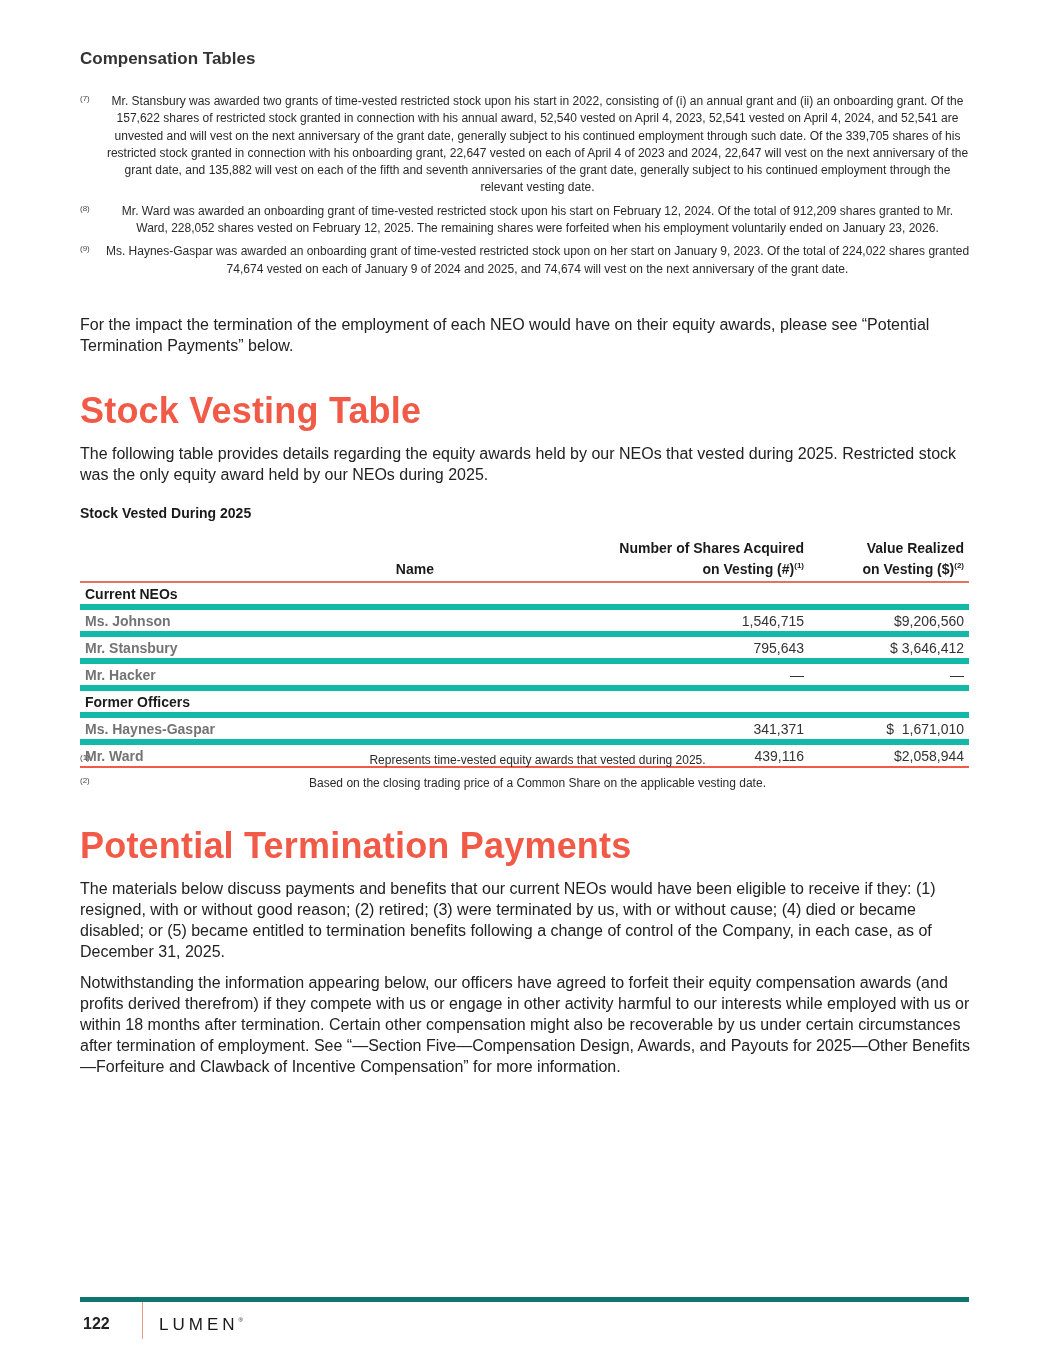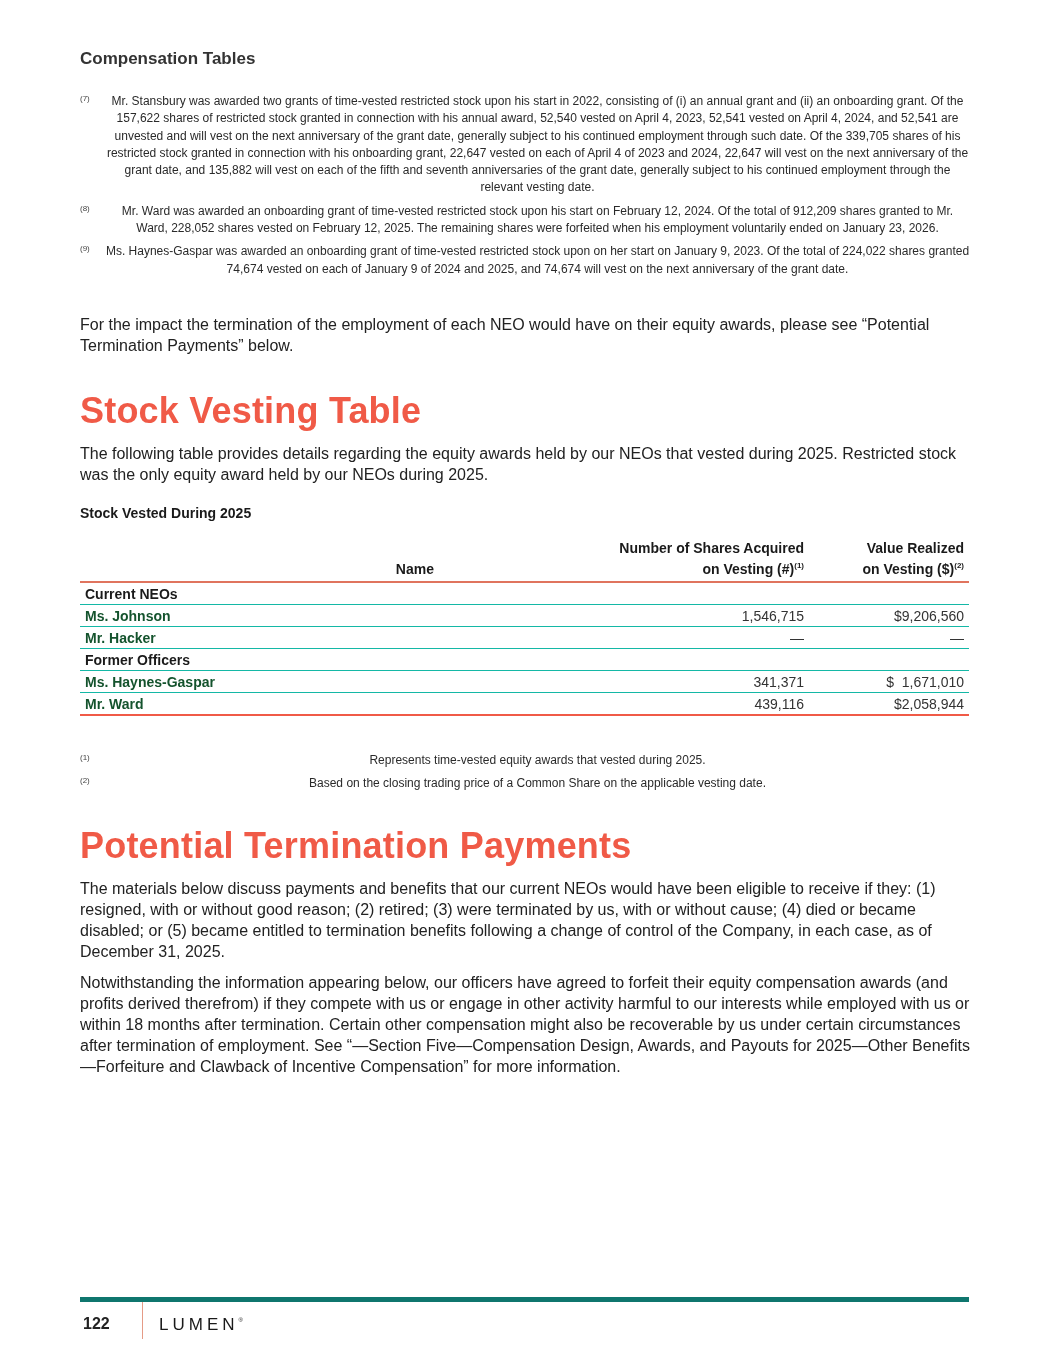--- a/index.html
+++ b/index.html
@@ -36,25 +36,25 @@
       border-collapse: collapse; font-size: 14px;
     }
     table.vest th {
       font-weight: bold; color: #1a1a1a; vertical-align: bottom;
       padding: 0 5px 3px 5px; line-height: 17px;
       border-bottom: 2px solid #e0745e;
     }
     table.vest th.name-col { text-align: right; }
     table.vest th.num-col { text-align: right; }
     table.vest td {
-      height: 21px; padding: 0 5px; border-bottom: 1px solid #14b8a6;
+      height: 21px; padding: 0 5px; border-bottom: 6px solid #14b8a6;
     }
     table.vest tr:last-child td { border-bottom: 2px solid #f05a47; }
     .group-label { font-weight: bold; color: #1a1a1a; }
-    .person { font-weight: bold; color: #14532d; margin-left: 46px; }
+    .person { font-weight: bold; color: #737373; margin-left: 46px; }
     .num { text-align: right; color: #333; }
     sup { font-size: 8px; vertical-align: 6px; }
     .footnotes-bottom { position: absolute; left: 80px; top: 752px; width: 890px; }
     .footer {
       position: absolute; left: 80px; top: 1297px; width: 889px; height: 40px;
       border-top: 5px solid #0f766e;
     }
     .footer .page-num {
       position: absolute; left: 3px; top: 13px; font-size: 16px; font-weight: bold; color: #222;
     }
@@ -117,20 +117,25 @@
       <td class="group-label">Current NEOs</td>
       <td class="num"></td>
       <td class="num"></td>
     </tr>
     <tr>
       <td class="person">Ms. Johnson</td>
       <td class="num">1,546,715</td>
       <td class="num">$9,206,560</td>
     </tr>
     <tr>
+      <td class="person">Mr. Stansbury</td>
+      <td class="num">795,643</td>
+      <td class="num">$ 3,646,412</td>
+    </tr>
+    <tr>
       <td class="person">Mr. Hacker</td>
       <td class="num">—</td>
       <td class="num">—</td>
     </tr>
     <tr>
       <td class="group-label">Former Officers</td>
       <td class="num"></td>
       <td class="num"></td>
     </tr>
     <tr>

